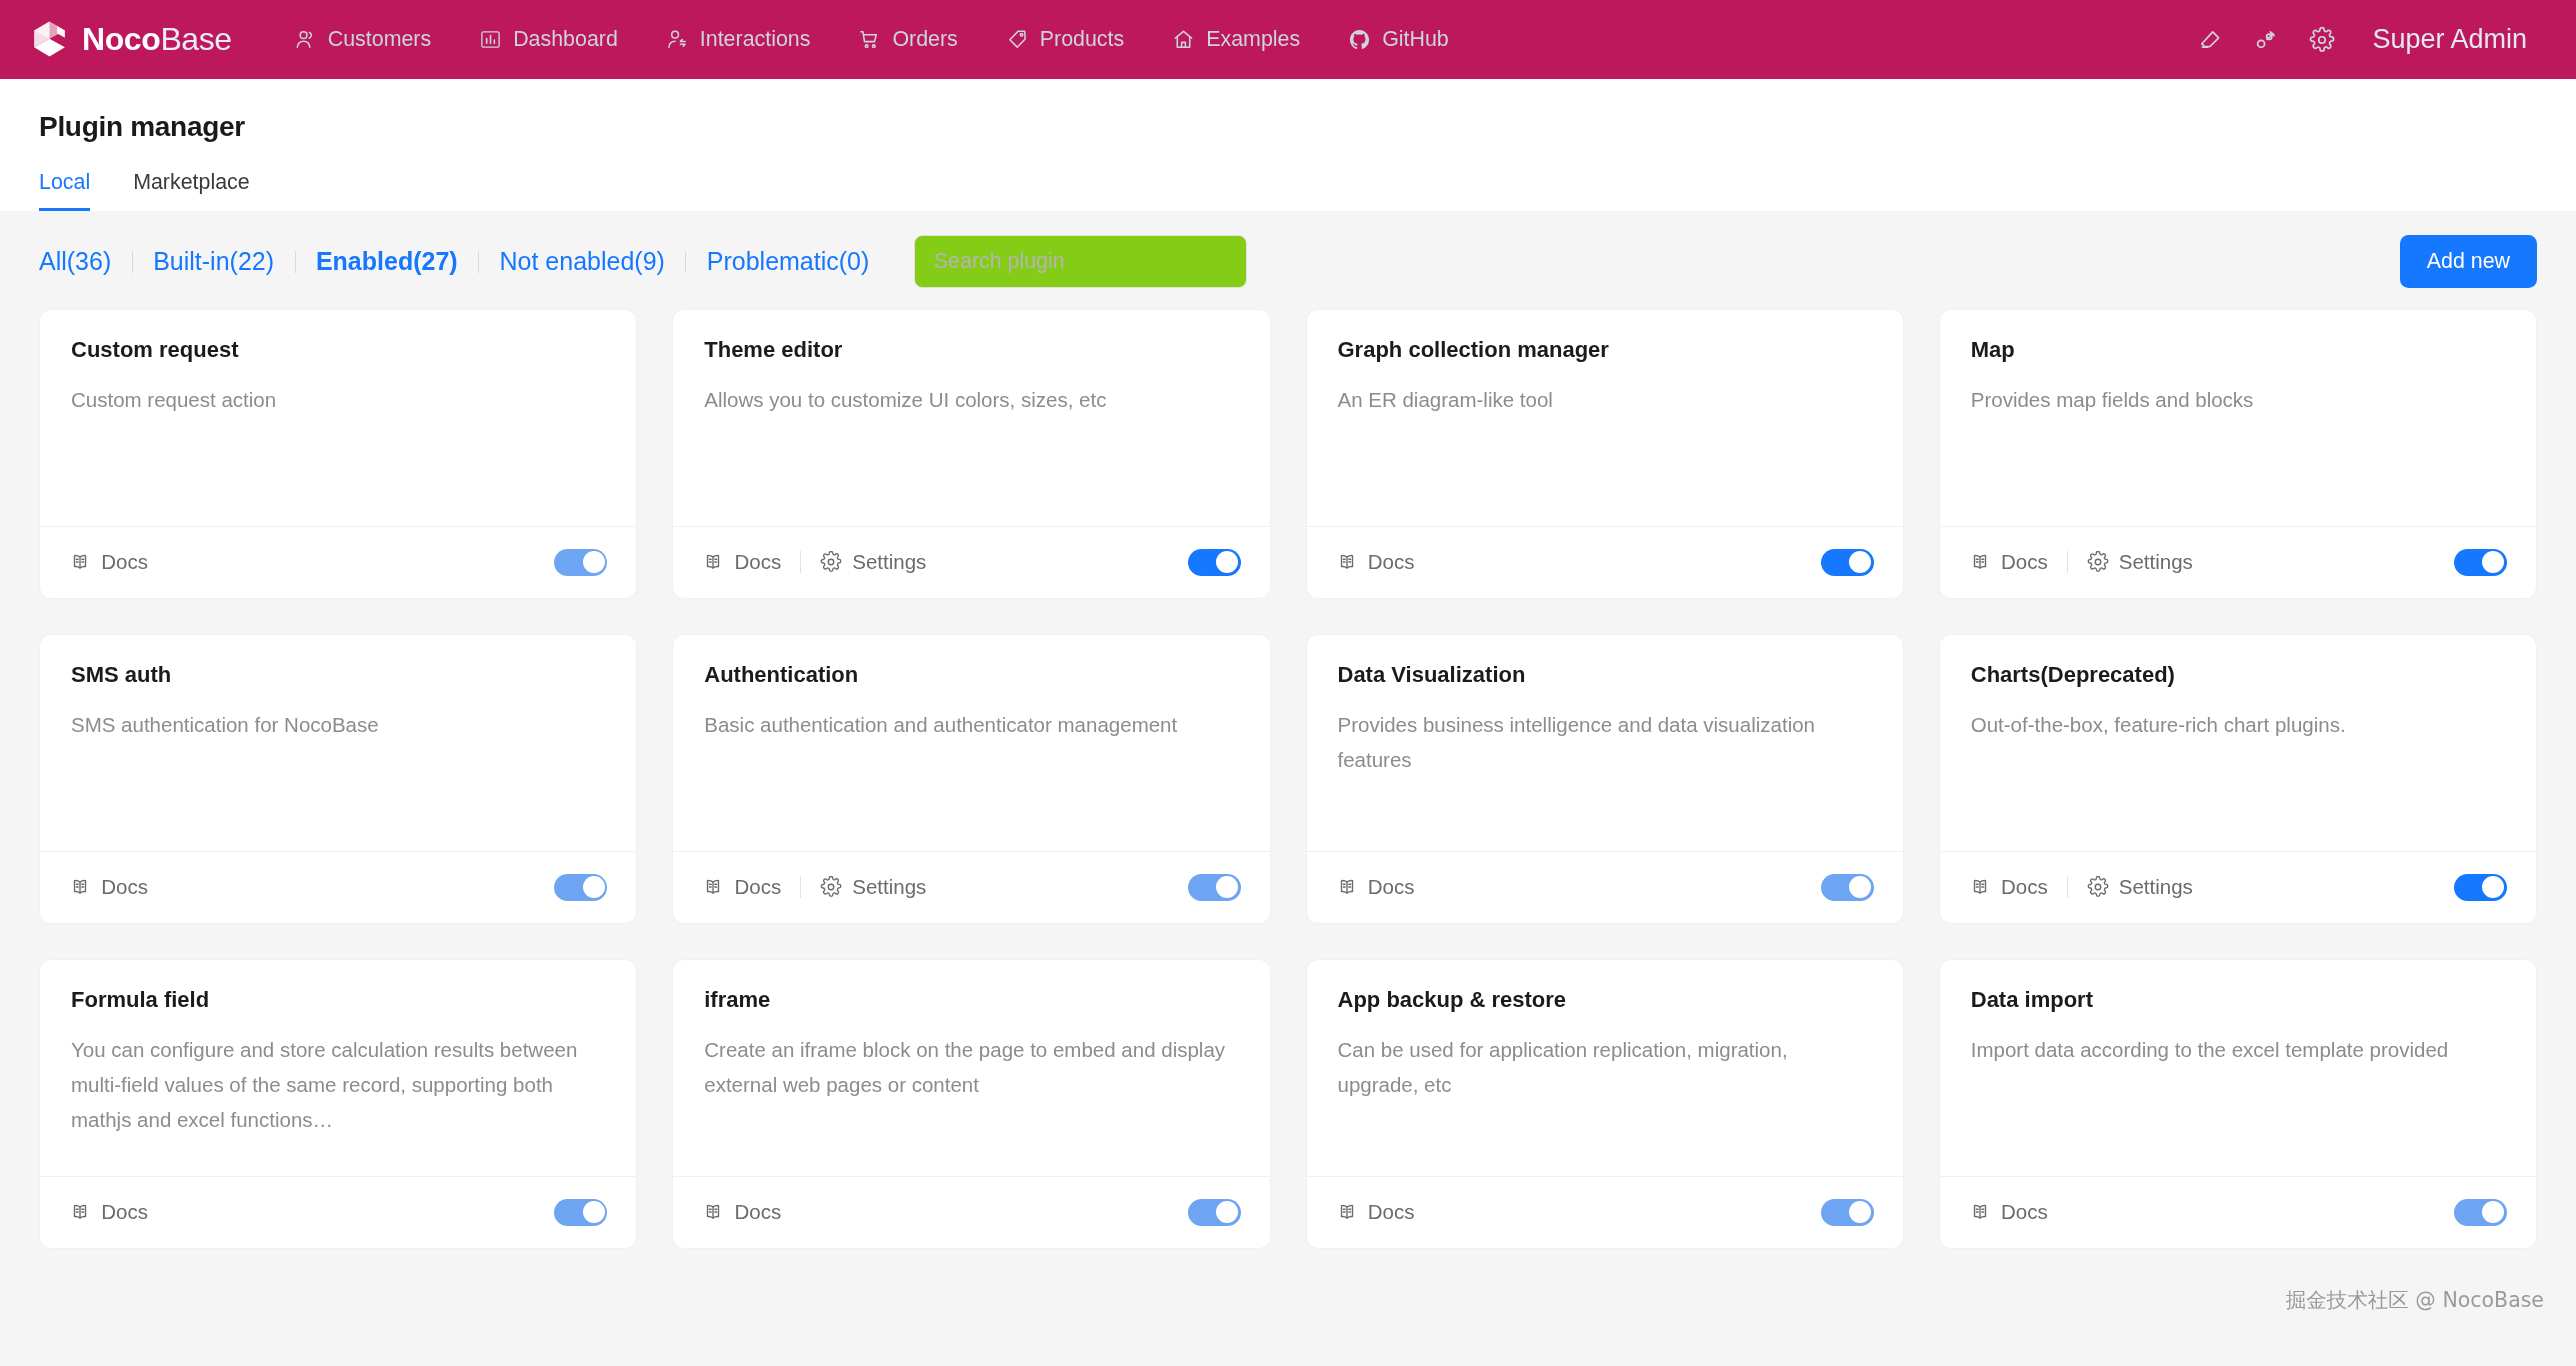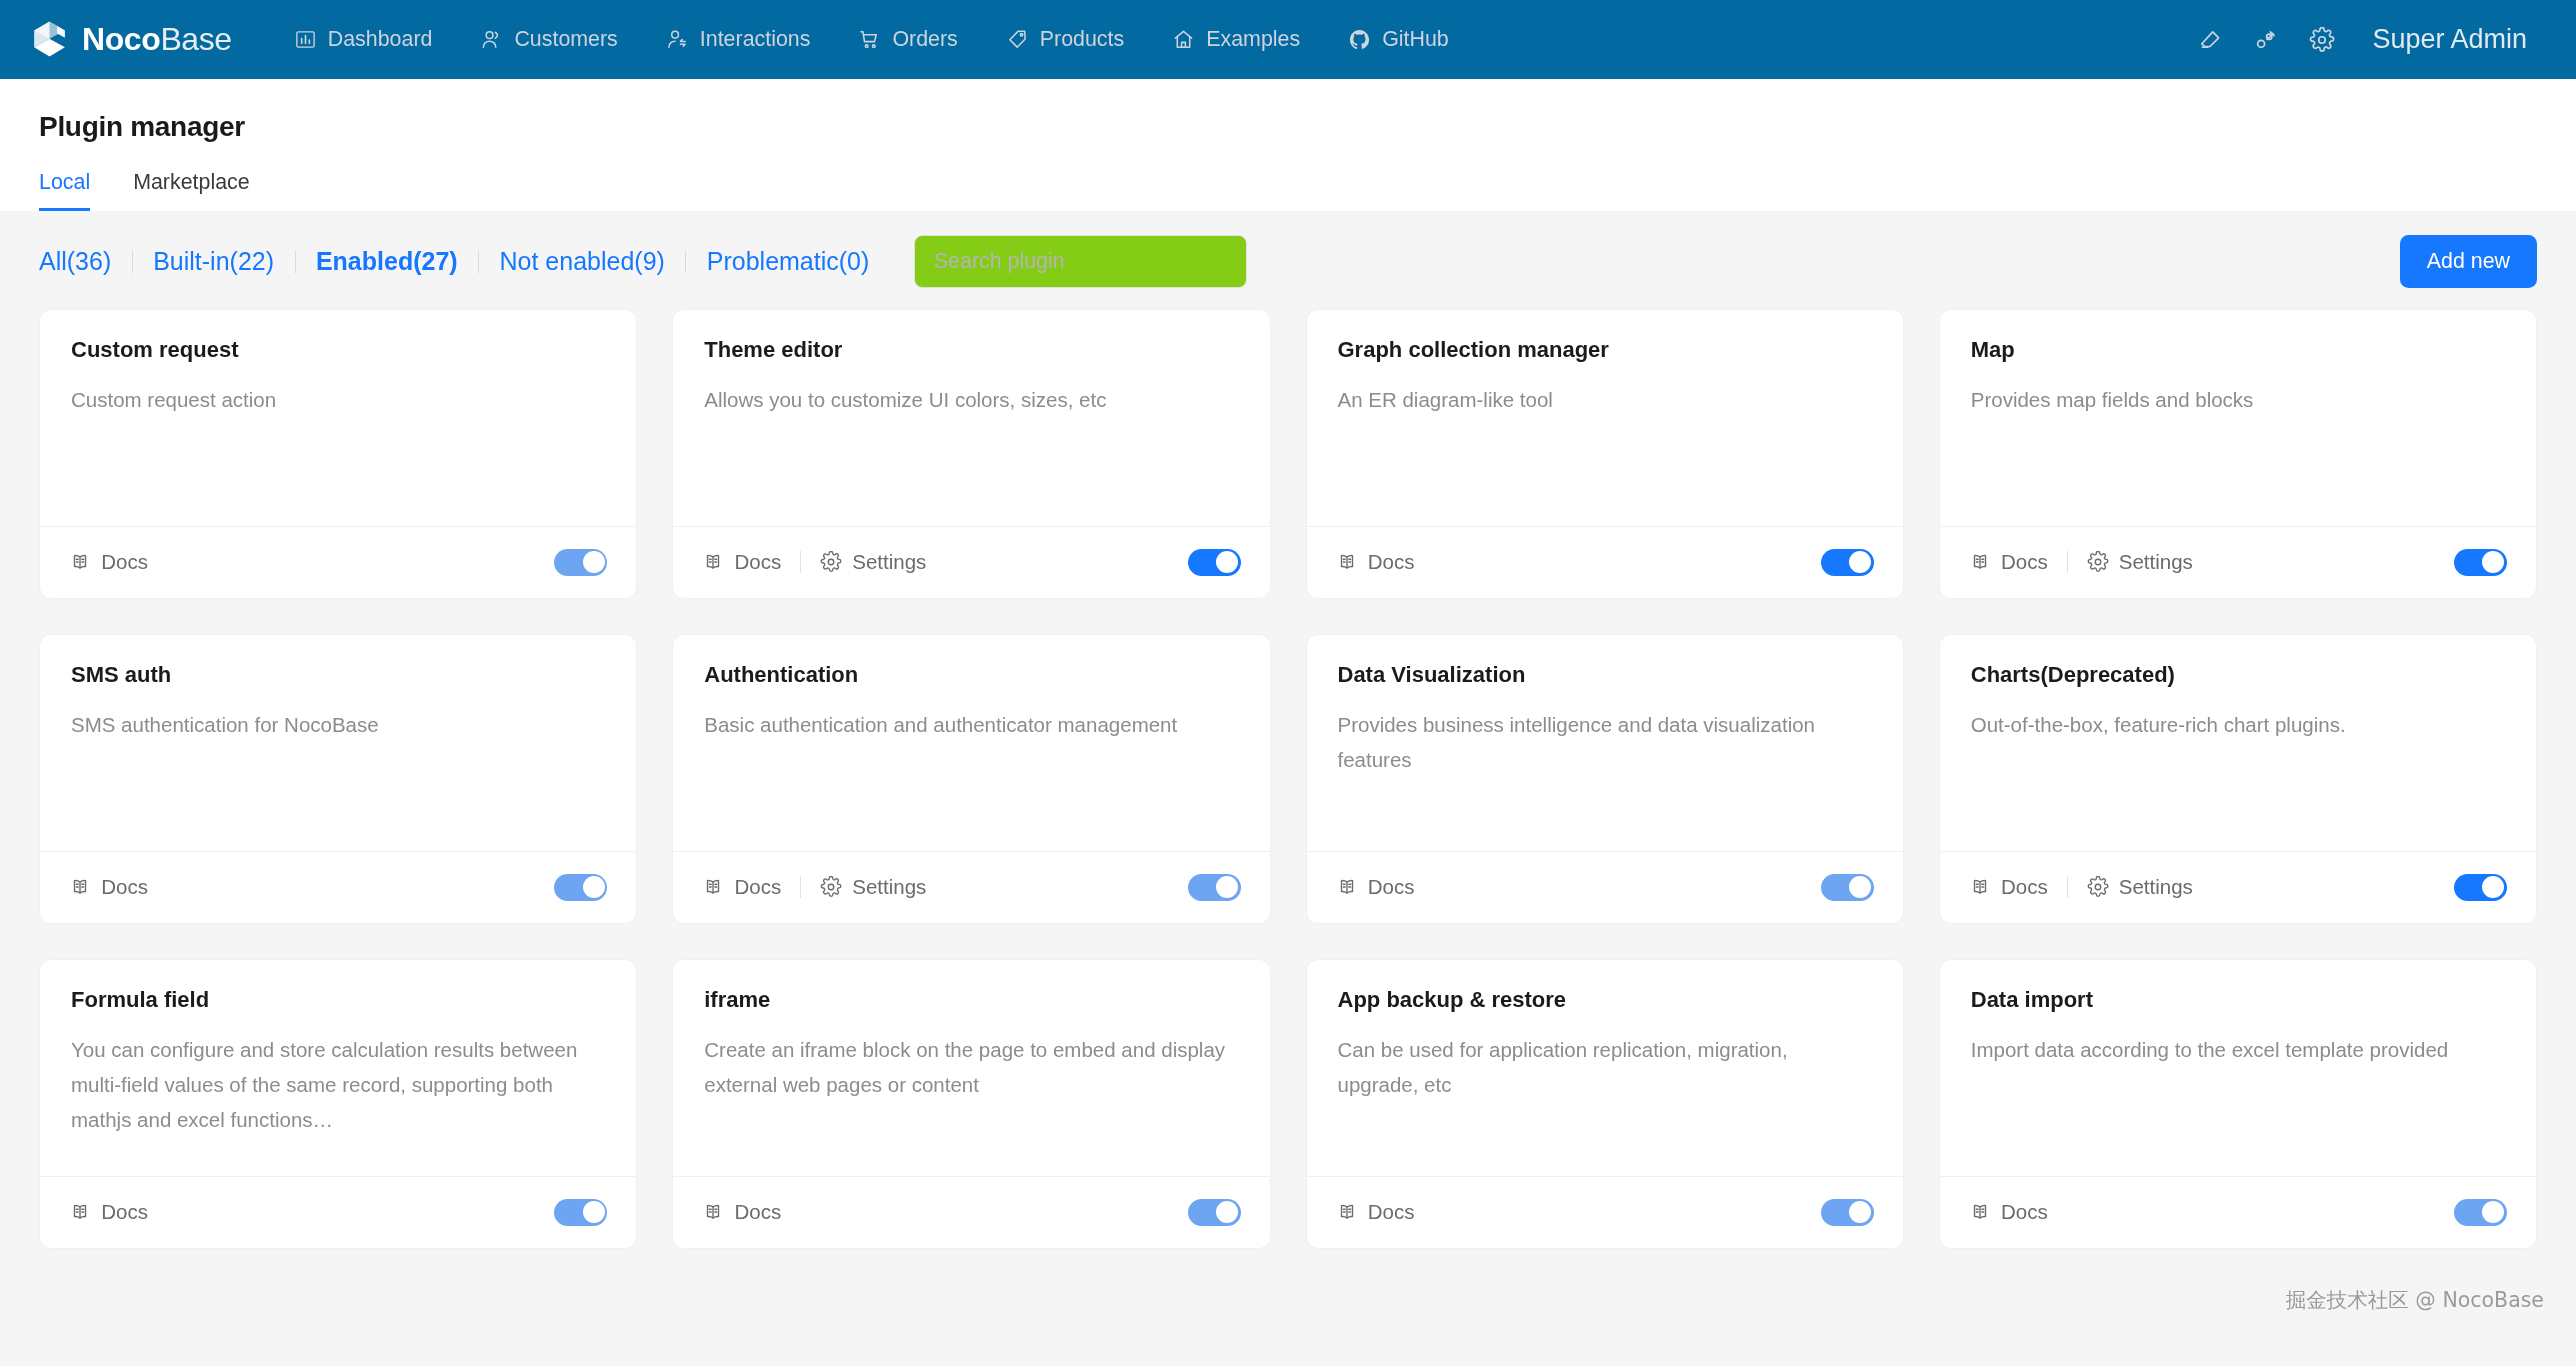--- a/index.html
+++ b/index.html
@@ -6,21 +6,21 @@
   html, body {
     width: 2576px; height: 1367px;
     font-family: "Liberation Sans", "DejaVu Sans", sans-serif;
     background: #f5f5f5;
     overflow: hidden;
   }
 
   
   .topnav {
     height: 79px;
-    background: #0369a1;
+    background: #be185d;
     display: flex;
     align-items: center;
     padding: 0 32px 0 29px;
     position: relative;
   }
   .brand { display: flex; align-items: center; gap: 12px; margin-right: 38px; }
   .brand-logo { width: 41px; height: 41px; flex: none; }
   .brand-text { font-size: 32px; font-weight: 700; color: #ffffff; letter-spacing: -0.4px; white-space: nowrap; }
   .brand-text .thin { font-weight: 300; color: #e9edf2; }
 
@@ -158,39 +158,39 @@
         <path d="M24 3 L42 13.5 L24 23 L6 13.5 Z" opacity="0.6"></path>
       </svg>
     </span>
     <span class="brand-text"><b>Noco</b><span class="thin">Base</span></span>
   </div>
 
   <div class="navitems">
 
     <div class="navitem">
       <span>
+        <svg viewBox="0 0 24 24" fill="none" stroke="currentColor" stroke-width="1.6" stroke-linecap="round" stroke-linejoin="round">
+          <circle cx="10" cy="7.5" r="3.5"></circle>
+          <path d="M3.5 20c0-3.6 2.9-6.2 6.5-6.2s6.5 2.6 6.5 6.2"></path>
+          <path d="M16 4.6a3.2 3.2 0 0 1 0 6"></path>
+        </svg>
+      </span>
+      <span>Customers</span>
+    </div>
+
+    <div class="navitem">
+      <span>
         <svg viewBox="0 0 24 24" fill="none" stroke="currentColor" stroke-width="1.7" stroke-linecap="round">
           <rect x="3" y="4" width="18" height="16" rx="1.5" stroke-width="1.4"></rect>
           <line x1="8" y1="16" x2="8" y2="11"></line>
             <line x1="12" y1="16" x2="12" y2="8"></line>
             <line x1="16" y1="16" x2="16" y2="12.5"></line>
         </svg>
       </span>
       <span>Dashboard</span>
-    </div>
-
-    <div class="navitem">
-      <span>
-        <svg viewBox="0 0 24 24" fill="none" stroke="currentColor" stroke-width="1.6" stroke-linecap="round" stroke-linejoin="round">
-          <circle cx="10" cy="7.5" r="3.5"></circle>
-          <path d="M3.5 20c0-3.6 2.9-6.2 6.5-6.2s6.5 2.6 6.5 6.2"></path>
-          <path d="M16 4.6a3.2 3.2 0 0 1 0 6"></path>
-        </svg>
-      </span>
-      <span>Customers</span>
     </div>
 
     <div class="navitem">
       <span>
         <svg viewBox="0 0 24 24" fill="none" stroke="currentColor" stroke-width="1.6" stroke-linecap="round" stroke-linejoin="round">
           <circle cx="9.5" cy="7" r="3.5"></circle>
           <path d="M3 20c0-3.6 2.9-6.2 6.5-6.2"></path>
           <path d="M15 14h5m-5 0 2-2m3 5h-5m5 0-2 2"></path>
         </svg>
       </span>

